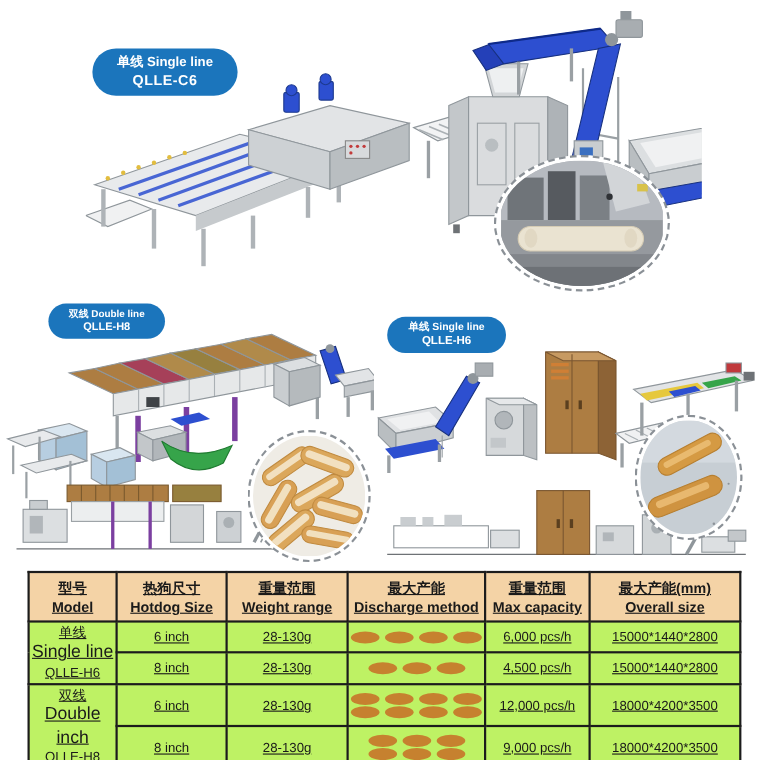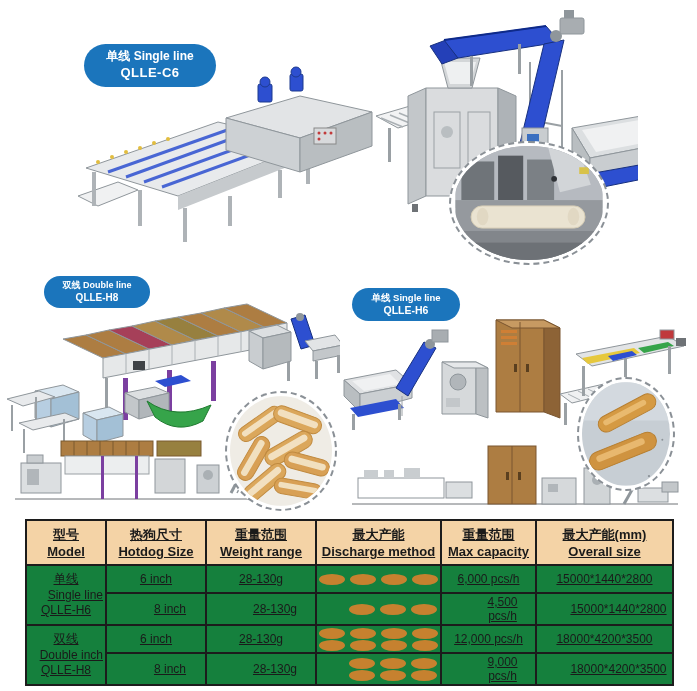--- a/index.html
+++ b/index.html
@@ -39,25 +39,25 @@
   .photo-right { left:577px; top:377px; width:98px; height:114px; }
 
   
   .spec-table { position:absolute; left:25px; top:519px; width:647px; z-index:6;
                 border-collapse:collapse; table-layout:fixed; background:#fff; }
   .spec-table th, .spec-table td { border:2px solid var(--table-border,#1c1c1c);
                 text-align:center; vertical-align:middle; padding:1px 2px; color:#1a1a1a;text-decoration:underline; }
   .spec-table th { background:var(--thead-bg,#f4d3a6); height:45px; }
   .th-zh { font-size:13px; font-weight:bold; }
   .th-en { font-size:13px; font-weight:bold;text-align:center; }
-  .spec-table td { height:28px; font-size:12px; background:#15803d; }
-  tr.sub td { border-top-width:1px;padding-left:30px; }
+  .spec-table td { height:28px; font-size:12px; background:#bef264; }
+  tr.sub td { border-top-width:1px; }
   .model-cell { line-height:1.3; }
   .m-zh { font-size:12.5px; }
-  .m-en { font-size:12px;text-align:right; }
+  .m-en { font-size:16px; }
   .m-code { font-size:12px; }
   .discharge { display:flex; flex-direction:column; align-items:center; justify-content:center; gap:1px; }
   .pellet-row { display:flex; gap:5px; justify-content:center; }
   .pellet { width:26px; height:11px; border-radius:50%; background:var(--pellet,#c6812f); }
 </style>
 </head>
 <body>
 
 <div class="page">
 

